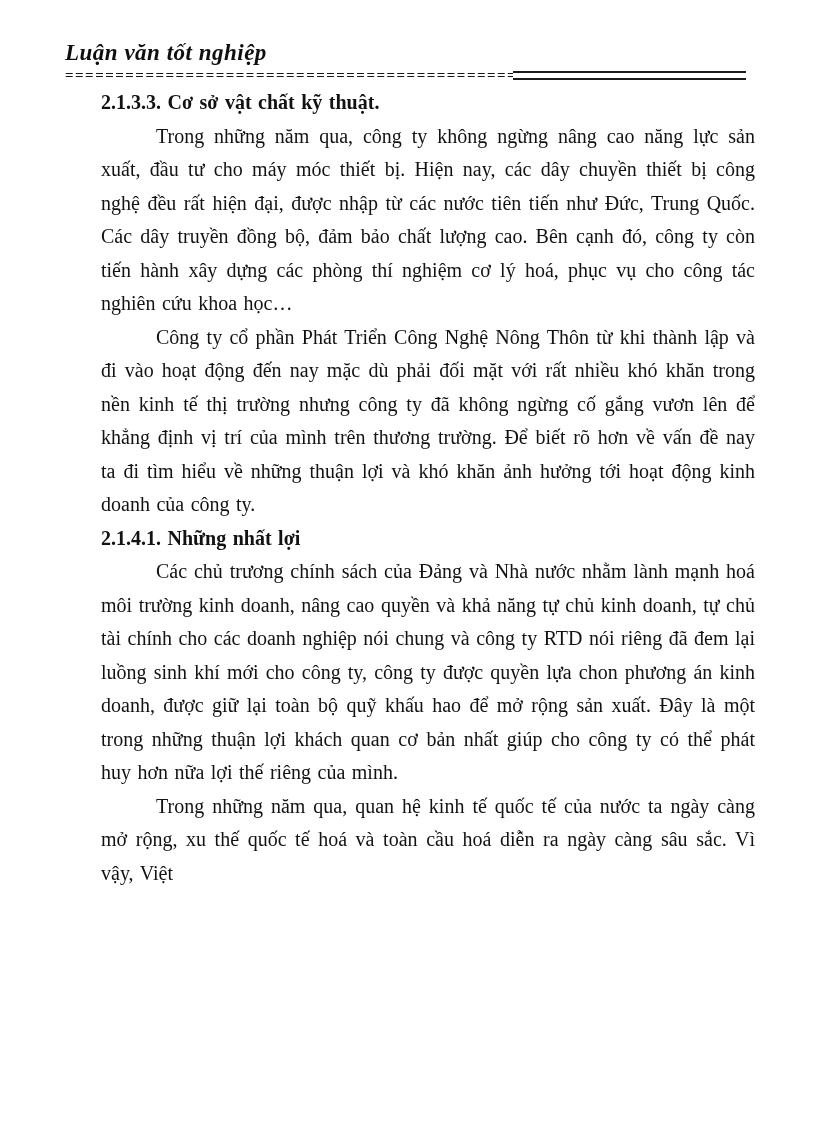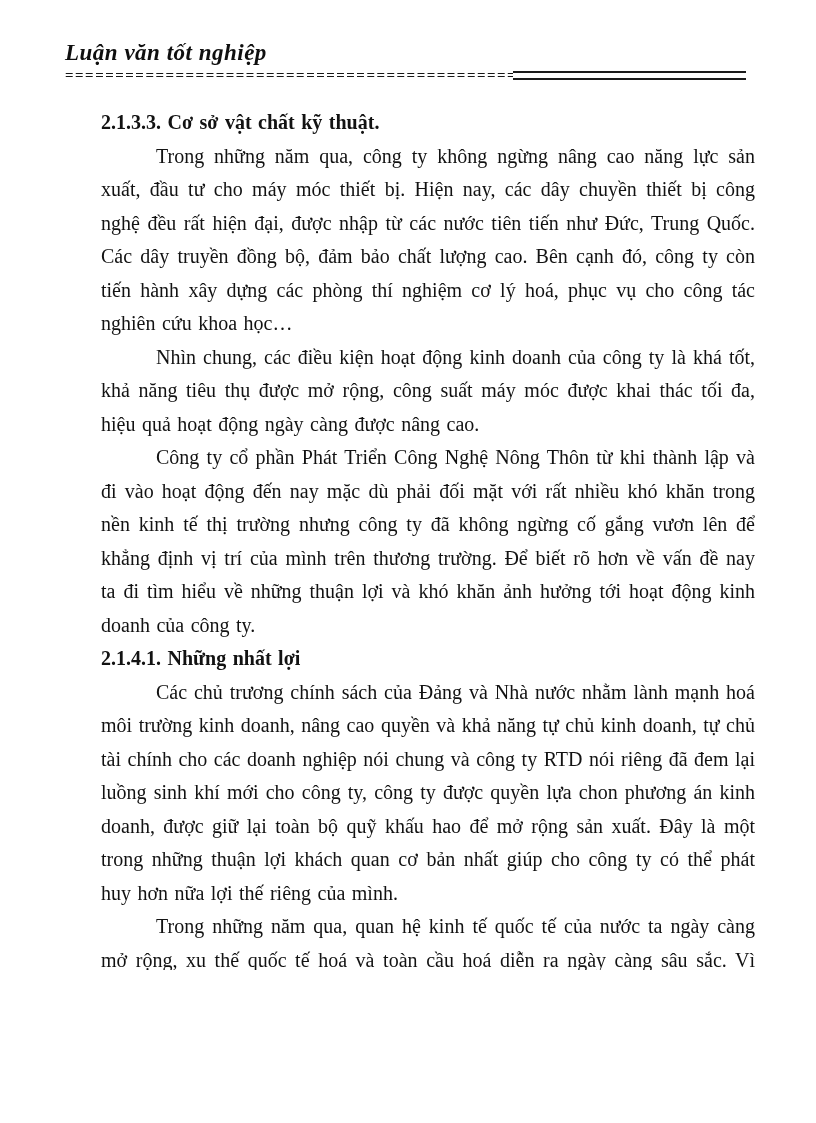--- a/index.html
+++ b/index.html
@@ -72,21 +72,20 @@
     text-indent: 0;
   }
   .heading {
     margin: 0;
     font-size: 20px;
     line-height: 33.5px;
     font-weight: bold;
     text-align: justify;
   }
   .heading.space-above {
-    margin-top: 20px;
   }
   
   .footer {
     position: absolute;
     top: 1040px;
     left: 0;
     width: 100%;
     text-align: right;
     font-size: 19px;
     color: #1a1a1a;
@@ -108,21 +107,20 @@
     <div class="header-title">Luận văn tốt nghiệp</div>
     <div class="divider">
       <span class="divider-equals">============================================================</span>
       <span class="divider-rule"></span>
     </div>
   </div>
 
   <div class="content">
     <h3 class="heading space-above">2.1.3.3. Cơ sở vật chất kỹ thuật.</h3>
     <p class="para">Trong những năm qua, công ty không ngừng nâng cao năng lực sản xuất, đầu tư cho máy móc thiết bị. Hiện nay, các dây chuyền thiết bị công nghệ đều rất hiện đại, được nhập từ các nước tiên tiến như Đức, Trung Quốc. Các dây truyền đồng bộ, đảm bảo chất lượng cao. Bên cạnh đó, công ty còn tiến hành xây dựng các phòng thí nghiệm cơ lý hoá, phục vụ cho công tác nghiên cứu khoa học…</p>
-    <p class="para">Nhìn chung, các điều kiện hoạt động kinh doanh của công ty là khá tốt, khả năng tiêu thụ được mở rộng, công suất máy móc được khai thác tối đa, hiệu quả hoạt động ngày càng được nâng cao.</p>
     <p class="para">Công ty cổ phần Phát Triển Công Nghệ Nông Thôn từ khi thành lập và đi vào hoạt động đến nay mặc dù phải đối mặt với rất nhiều khó khăn trong nền kinh tế thị trường nhưng công ty đã không ngừng cố gắng vươn lên để khẳng định vị trí của mình trên thương trường. Để biết rõ hơn về vấn đề nay ta đi tìm hiểu về những thuận lợi và khó khăn ảnh hưởng tới hoạt động kinh doanh của công ty.</p>
     <h3 class="heading">2.1.4.1. Những nhất lợi</h3>
     <p class="para">Các chủ trương chính sách của Đảng và Nhà nước nhằm lành mạnh hoá môi trường kinh doanh, nâng cao quyền và khả năng tự chủ kinh doanh, tự chủ tài chính cho các doanh nghiệp nói chung và công ty RTD nói riêng đã đem lại luồng sinh khí mới cho công ty, công ty được quyền lựa chon phương án kinh doanh, được giữ lại toàn bộ quỹ khấu hao để mở rộng sản xuất. Đây là một trong những thuận lợi khách quan cơ bản nhất giúp cho công ty có thể phát huy hơn nữa lợi thế riêng của mình.</p>
     <p class="para">Trong những năm qua, quan hệ kinh tế quốc tế của nước ta ngày càng mở rộng, xu thế quốc tế hoá và toàn cầu hoá diễn ra ngày càng sâu sắc. Vì vậy, Việt</p>
   </div>
 
   <div class="footer">
     <span>50</span>
   </div>
 

